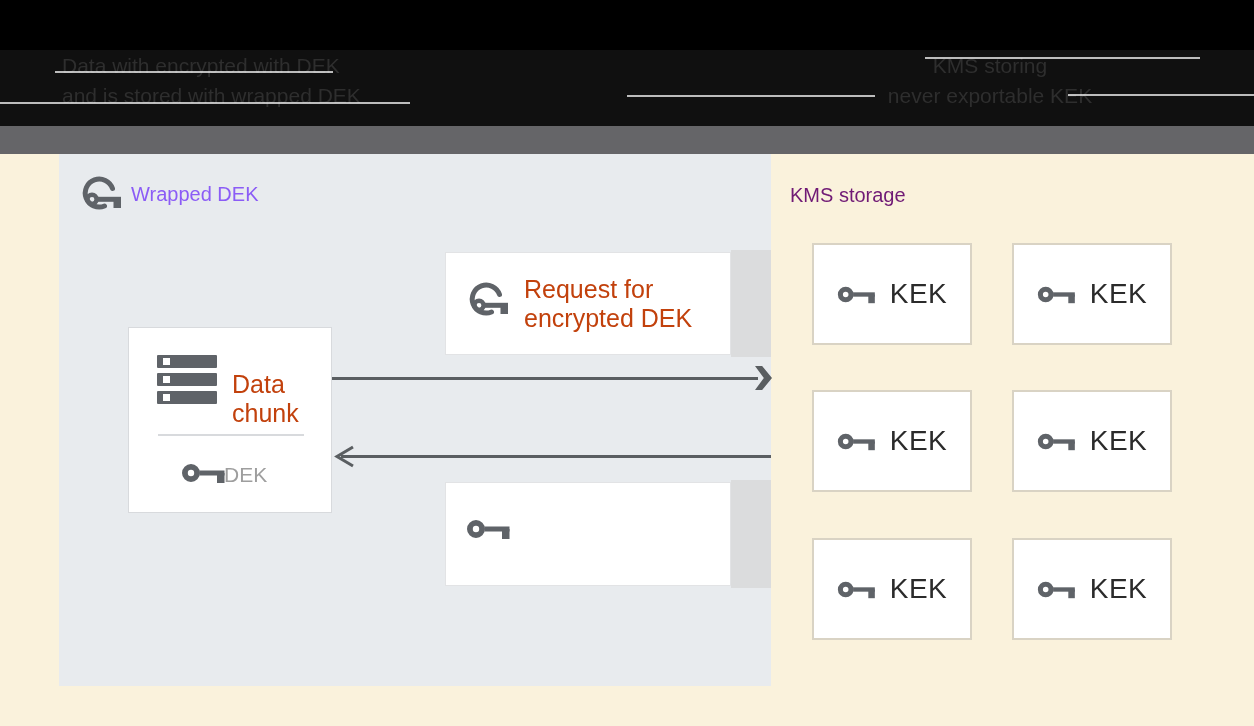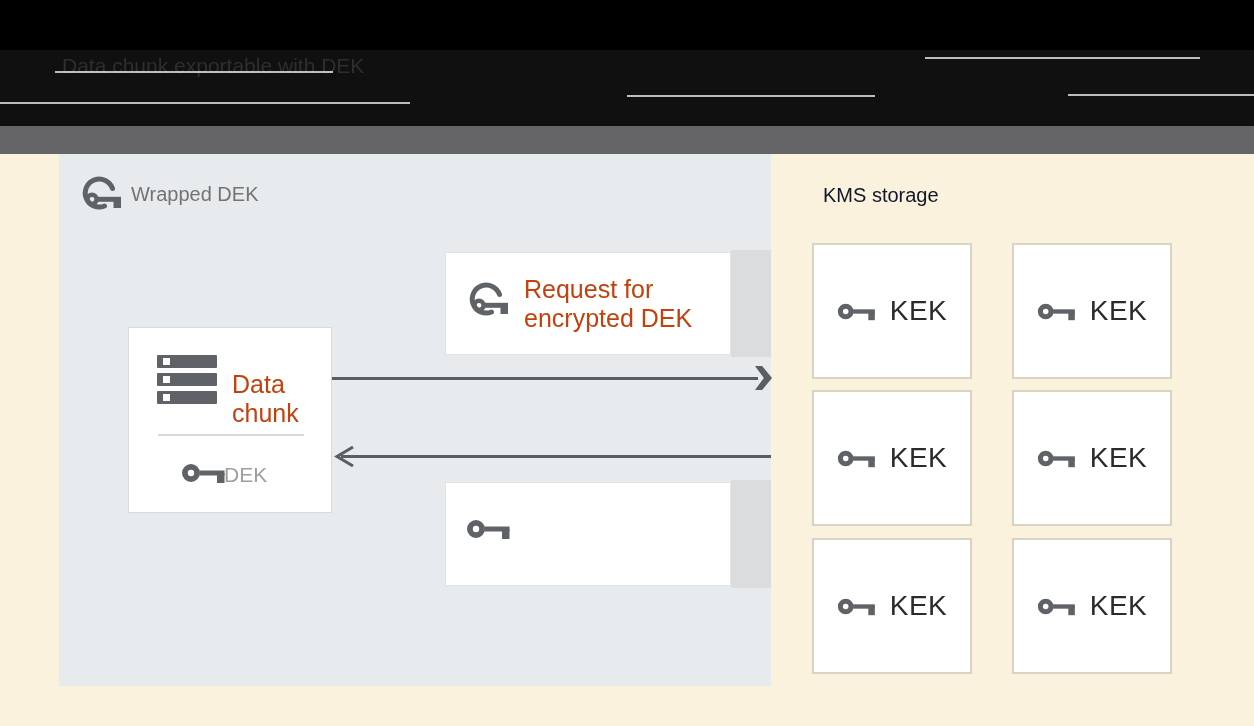--- a/index.html
+++ b/index.html
@@ -16,22 +16,22 @@
   .header-sub  { left:0; top:50px; width:1254px; height:76px; background:#101010; }
   .caption { color:#2E2E2E; font-size:21px; line-height:30px; white-space:nowrap; }
   .caption-left  { left:62px;  top:51px; text-align:left; }
   .caption-right { left:840px; top:51px; width:300px; text-align:center; }
   .hairline { height:2px; background:rgba(255,255,255,.72); }
 
   .gray-band { left:0; top:126px; width:1254px; height:28px; background:#656568; }
 
   
   .panel { left:59px; top:154px; width:712px; height:532px; background:#E8EBEE; }
-  .panel-label { left:131px; top:183px; font-size:20px; color:#737373; }
-  .kms-label   { left:790px; top:184px; font-size:20px; color:#0f172a;margin-left:33px; }
+  .panel-label { left:131px; top:183px; font-size:20px; color:#8b5cf6; }
+  .kms-label   { left:790px; top:184px; font-size:20px; color:#701a75; }
 
   
   .whitebox { background:#fff; border:1px solid #E2E3E5; }
   .databox { left:128px; top:327px; width:204px; height:186px; border-color:#D8DADD; }
   .box-title { font-size:25px; line-height:29px; color:#c2410c; }
   .divider { left:158px; top:434px; width:146px; height:2px; background:#D8DADD; }
   .dek-label { font-size:21px; color:#9E9E9E; }
 
   .reqbox { left:445px; top:252px; width:286px; height:103px; }
   .retbox { left:445px; top:482px; width:286px; height:104px; }
@@ -43,38 +43,43 @@
   .arrow-line { height:3px; background:#5A5E61; }
   .arrow1 { left:332px; top:377px; width:426px; }
   .arrow2 { left:341px; top:455px; width:430px; }
   .arrowhead-solid {
     left:755px; top:366px; width:17px; height:24px; background:#5A5E61;
     clip-path: polygon(0 0, 42% 0, 100% 50%, 42% 100%, 0 100%, 52% 50%);
   }
 
   
   .kekbox {
-    width:160px; height:136px; background:#fff; border:2px solid #D9D3C4;
+    width:160px; height:102px; background:#fff; border:2px solid #D9D3C4;
     display:flex; align-items:center; justify-content:center; gap:13px;
   }
   .kek-label { font-size:28px; color:#2B2B2B; letter-spacing:.5px; }
 
   .icon { display:block; }
   svg { display:block; }
 </style>
 </head>
 <body>
 
 <div id="canvas">
 
   <div class="abs header-black"></div>
   <div class="abs header-sub"></div>
 
   <div class="abs caption caption-left">
-    <div>Data chunk exportable with DEK</div>
+    <div>Data with encrypted with DEK</div>
+    <div>and is stored with wrapped DEK</div>
+  </div>
+  <div class="abs caption caption-right">
+    <div>KMS storing</div>
+    <div>never exportable KEK</div>
   </div>
 
   <div class="abs hairline" style="left:55px;  top:71px;  width:278px;"></div>
   <div class="abs hairline" style="left:0px;   top:102px; width:410px;"></div>
   <div class="abs hairline" style="left:925px; top:57px;  width:275px;"></div>
   <div class="abs hairline" style="left:627px; top:95px;  width:248px;"></div>
   <div class="abs hairline" style="left:1068px;top:94px;  width:186px;"></div>
 
   <div class="abs gray-band"></div>
 

